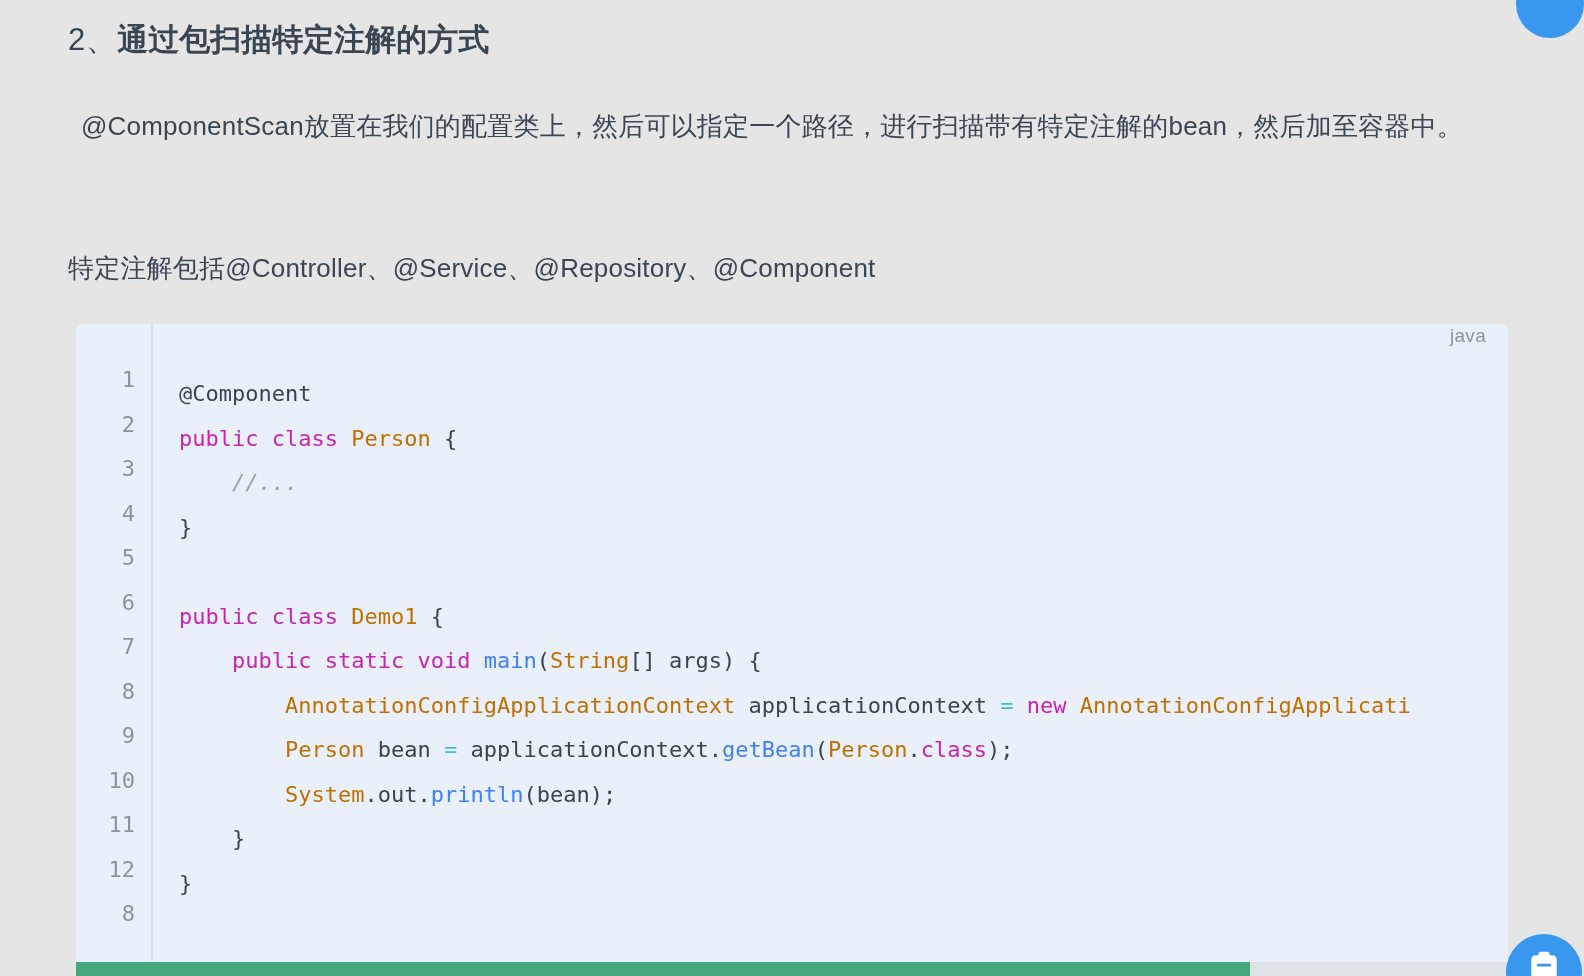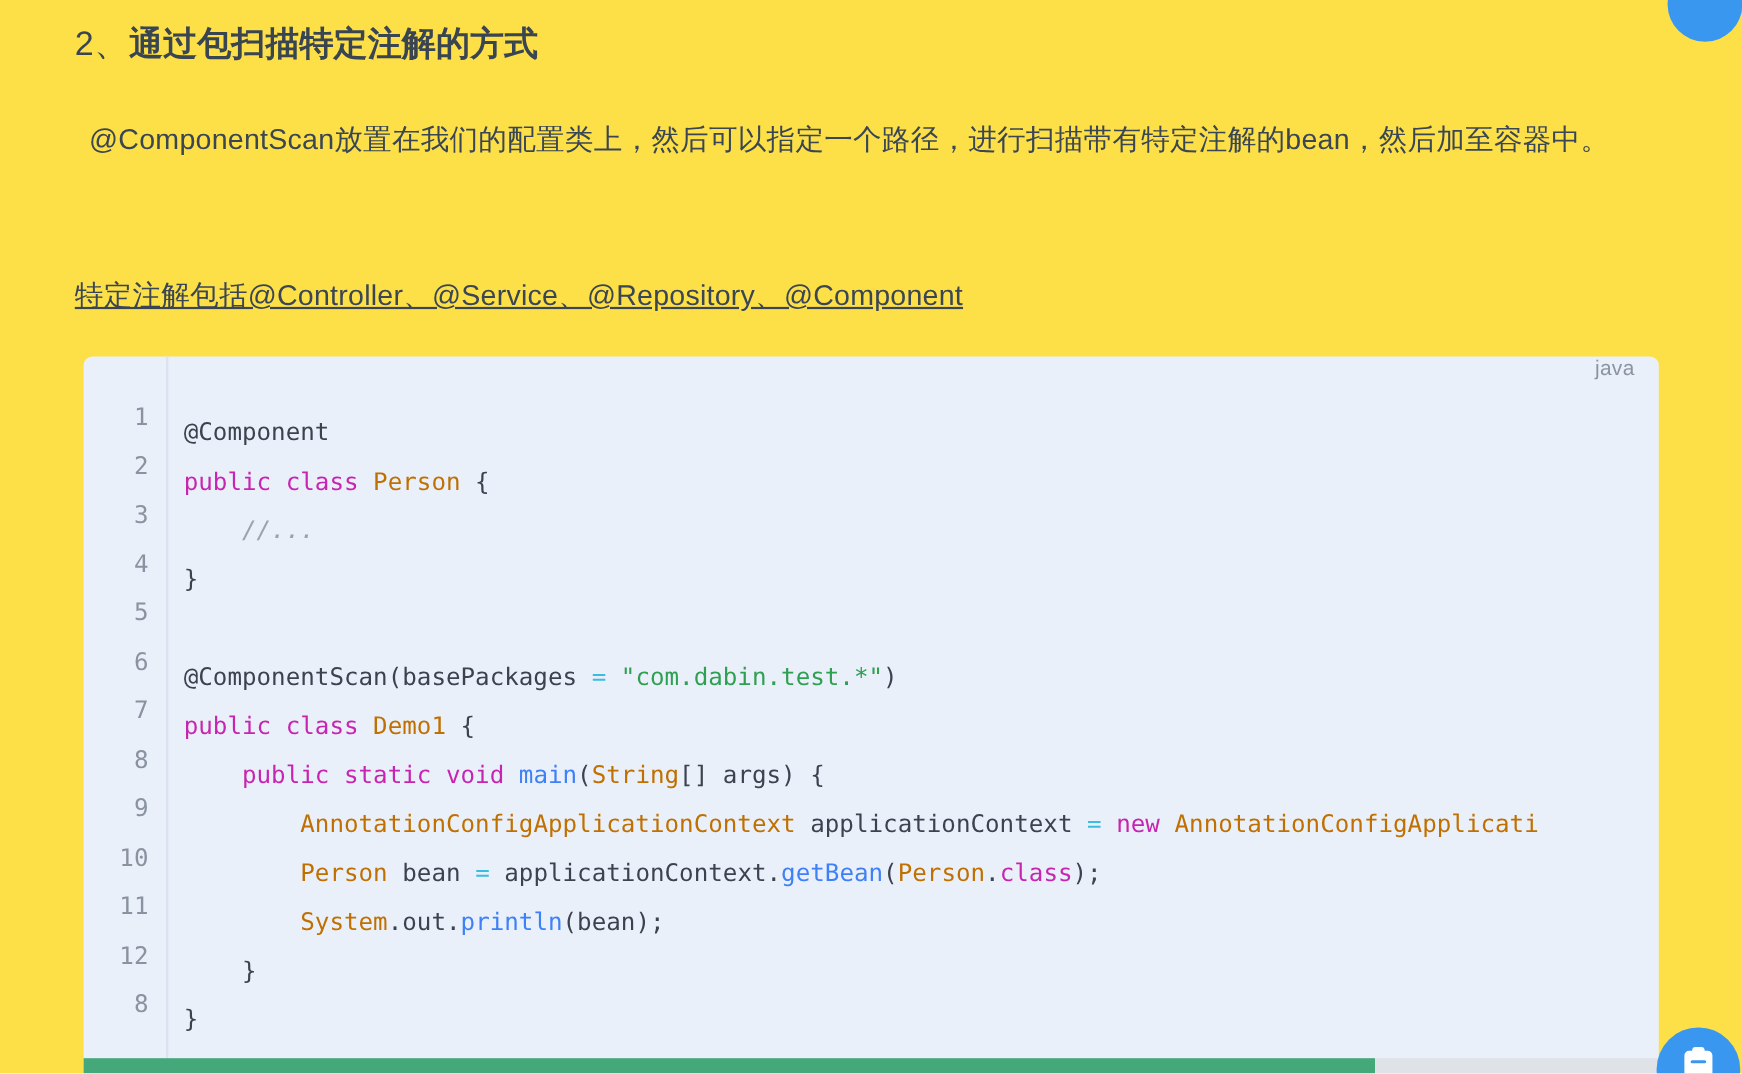--- a/index.html
+++ b/index.html
@@ -11,21 +11,21 @@
     overflow: hidden;
   }
   body {
     font-family: "Liberation Sans", sans-serif;
     color: #36404d;
   }
   .page {
     position: relative;
     width: 1584px;
     height: 976px;
-    background: #fde047;
+    background: #e5e5e5;
     overflow: hidden;
   }
 
   
   .heading {
     position: absolute;
     left: 68px;
     top: 18px;
     font-size: 31px;
     line-height: 44px;
@@ -51,21 +51,20 @@
   }
   .para-1 {
     top: 99px;
     width: 1490px;
     margin-left: 13px;
   }
   .para-2 {
     top: 241px;
     width: 1490px;
     white-space: nowrap;
-    text-decoration: underline;
   }
 
   
   .codeblock {
     position: absolute;
     left: 76px;
     top: 324px;
     width: 1432px;
     height: 652px;
     background: #eaf0f9;
@@ -104,20 +103,21 @@
     line-height: 44.5px;
     color: #8a93a1;
     display: block;
   }
   .code-lines {
     flex: 1 1 auto;
     padding-top: 48px;
     padding-left: 14px;
     box-sizing: border-box;
     overflow: hidden;
+    margin-left: 12px;
   }
   .code-lines .cl {
     font-family: "DejaVu Sans Mono", monospace;
     font-size: 22px;
     line-height: 44.5px;
     white-space: pre;
     color: #3b4350;
     display: block;
     height: 44.5px;
   }
@@ -206,21 +206,20 @@
           <span class="ln">11</span>
           <span class="ln">12</span>
           <span class="ln">8</span>
         </div>
       <div class="code-lines" id="codelines">
           <span class="cl"><span class="t-plain">@Component</span></span>
           <span class="cl"><span class="t-kw">public class </span><span class="t-type">Person</span><span class="t-plain"> {</span></span>
           <span class="cl"><span class="t-cmt">    //...</span></span>
           <span class="cl"><span class="t-plain">}</span></span>
           <span class="cl"><span class="t-plain"></span></span>
-          <span class="cl"><span class="t-plain">@ComponentScan(basePackages </span><span class="t-op">=</span><span class="t-plain"> </span><span class="t-str">"com.dabin.test.*"</span><span class="t-plain">)</span></span>
           <span class="cl"><span class="t-kw">public class </span><span class="t-type">Demo1</span><span class="t-plain"> {</span></span>
           <span class="cl"><span class="t-plain">    </span><span class="t-kw">public static void </span><span class="t-fn">main</span><span class="t-plain">(</span><span class="t-type">String</span><span class="t-plain">[] args) {</span></span>
           <span class="cl"><span class="t-plain">        </span><span class="t-type">AnnotationConfigApplicationContext</span><span class="t-plain"> applicationContext </span><span class="t-op">=</span><span class="t-plain"> </span><span class="t-kw">new</span><span class="t-plain"> </span><span class="t-type">AnnotationConfigApplicati</span></span>
           <span class="cl"><span class="t-plain">        </span><span class="t-type">Person</span><span class="t-plain"> bean </span><span class="t-op">=</span><span class="t-plain"> applicationContext.</span><span class="t-fn">getBean</span><span class="t-plain">(</span><span class="t-type">Person</span><span class="t-plain">.</span><span class="t-kw">class</span><span class="t-plain">);</span></span>
           <span class="cl"><span class="t-plain">        </span><span class="t-type">System</span><span class="t-plain">.out.</span><span class="t-fn">println</span><span class="t-plain">(bean);</span></span>
           <span class="cl"><span class="t-plain">    }</span></span>
           <span class="cl"><span class="t-plain">}</span></span>
         </div>
     </div>
   </div>

